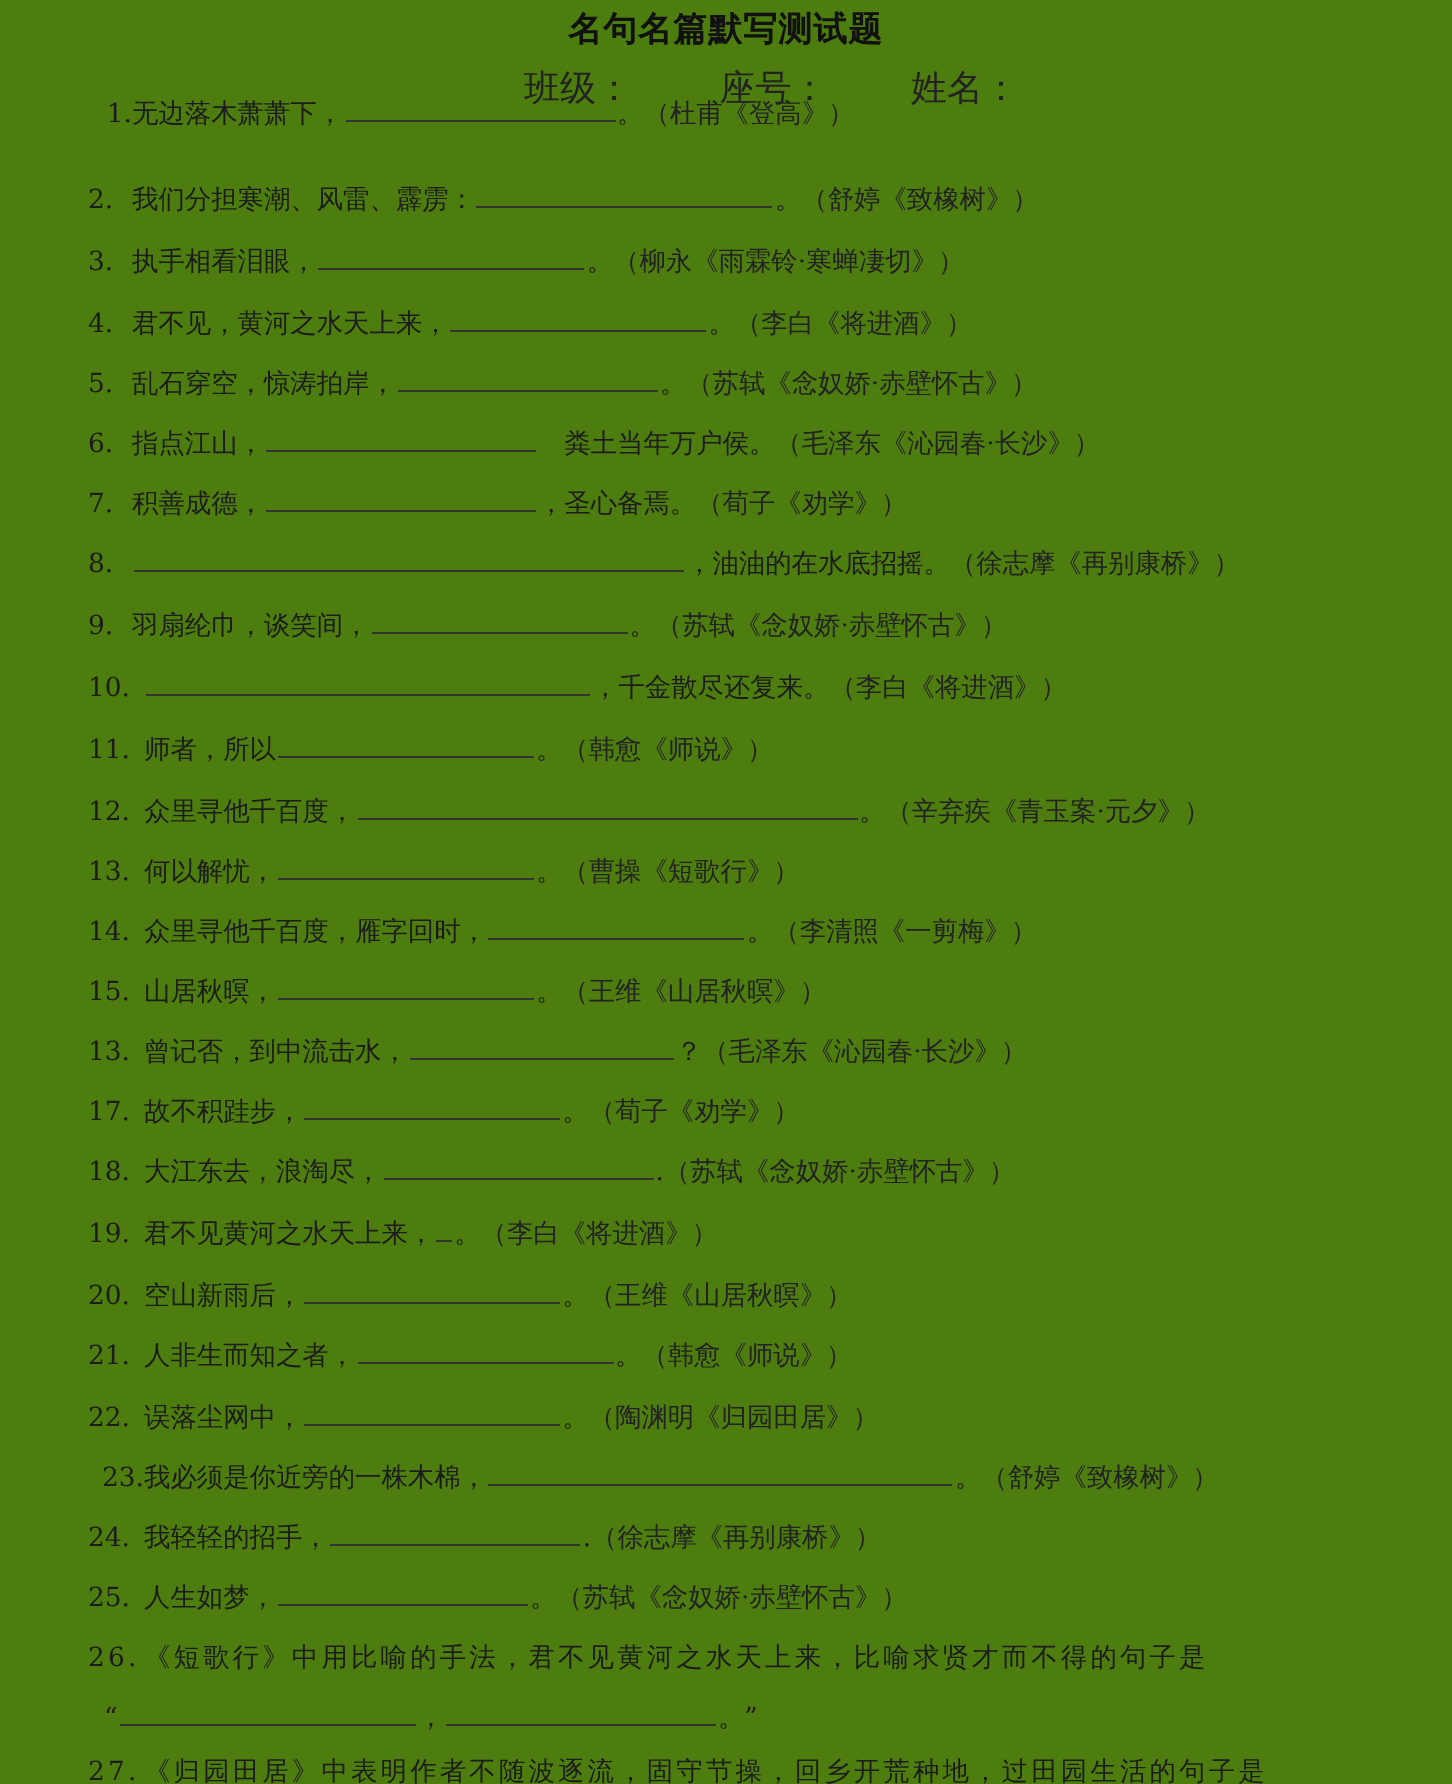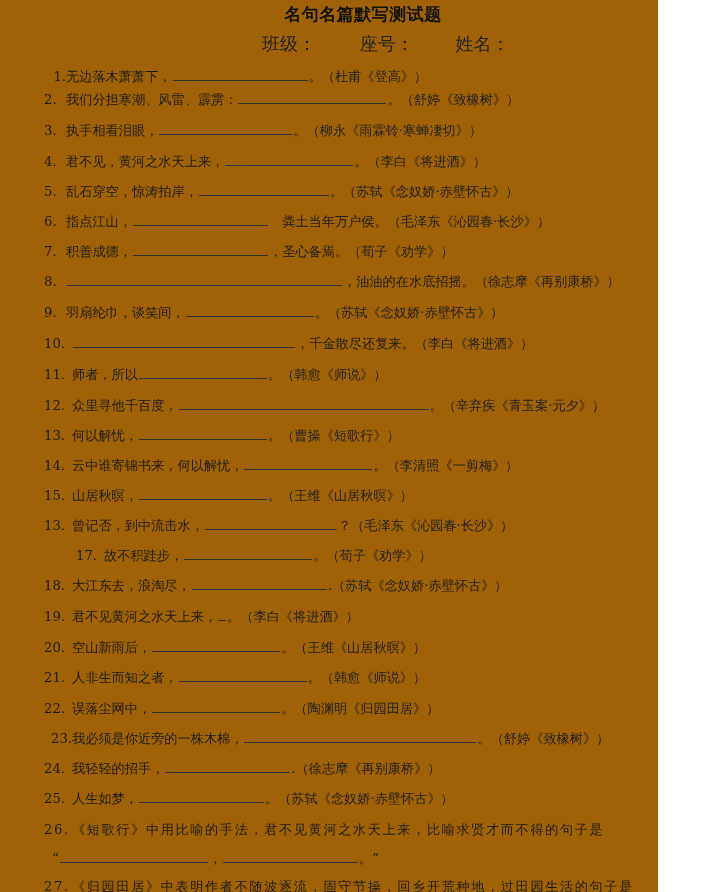--- a/index.html
+++ b/index.html
@@ -1,21 +1,21 @@
 <!DOCTYPE html>
 <html><head>
 <meta charset="utf-8">
 <style>
   html, body { margin: 0; padding: 0; background: #ffffff; }
   body {
     width: 726px; height: 892px; overflow: hidden; position: relative;
     font-family: "DejaVu Serif", "Liberation Serif", serif;
     color: #1a1a1a;
   }
-  .page { position: absolute; left: 0; top: 0; width: 658px; height: 892px; background: #a16207; }
+  .page { position: absolute; left: 0; top: 0; width: 726px; height: 892px; background: #4d7c0f; }
   .title {
     position: absolute; top: 3px; left: 0; width: 726px; text-align: center;
     font-family: "DejaVu Sans", "Liberation Sans", sans-serif;
     font-weight: bold; font-size: 17px; letter-spacing: 0.5px; color: #111;
   }
   .info {
     position: absolute; top: 32px; left: 262px;
     font-size: 18px; color: #222;
   }
   .info span { display: inline-block; }
@@ -38,37 +38,37 @@
 
 <div class="page">
   <div class="title">名句名篇默写测试题</div>
   <div class="info">
     <span class="f1">班级：</span>
     <span class="f2">座号：</span>
     <span>姓名：</span>
   </div>
 
   <div id="qlist">
-      <div class="q" style="top: 68px; text-align: right;"><span class="num">1.</span><span>无边落木萧萧下，</span><span class="blank" style="width:135px"></span><span>。</span><span class="src">（杜甫《登高》）</span></div>
+      <div class="q" style="top: 48px; text-align: right;"><span class="num">1.</span><span>无边落木萧萧下，</span><span class="blank" style="width:135px"></span><span>。</span><span class="src">（杜甫《登高》）</span></div>
       <div class="q" style="top: 91px;"><span class="num">2.</span><span>我们分担寒潮、风雷、霹雳：</span><span class="blank" style="width:148px"></span><span>。</span><span class="src">（舒婷《致橡树》）</span></div>
       <div class="q" style="top: 122px;"><span class="num">3.</span><span>执手相看泪眼，</span><span class="blank" style="width:133px"></span><span>。</span><span class="src">（柳永《雨霖铃·寒蝉凄切》）</span></div>
       <div class="q" style="top: 153px;"><span class="num">4.</span><span>君不见，黄河之水天上来，</span><span class="blank" style="width:128px"></span><span>。</span><span class="src">（李白《将进酒》）</span></div>
       <div class="q" style="top: 183px;"><span class="num">5.</span><span>乱石穿空，惊涛拍岸，</span><span class="blank" style="width:130px"></span><span>。</span><span class="src">（苏轼《念奴娇·赤壁怀古》）</span></div>
       <div class="q" style="top: 213px;"><span class="num">6.</span><span>指点江山，</span><span class="blank" style="width:135px"></span><span>　粪土当年万户侯。</span><span class="src">（毛泽东《沁园春·长沙》）</span></div>
       <div class="q" style="top: 243px;"><span class="num">7.</span><span>积善成德，</span><span class="blank" style="width:135px"></span><span>，圣心备焉。</span><span class="src">（荀子《劝学》）</span></div>
       <div class="q" style="top: 273px;"><span class="num">8.</span><span></span><span class="blank" style="width:275px"></span><span>，油油的在水底招摇。</span><span class="src">（徐志摩《再别康桥》）</span></div>
       <div class="q" style="top: 304px;"><span class="num">9.</span><span>羽扇纶巾，谈笑间，</span><span class="blank" style="width:128px"></span><span>。</span><span class="src">（苏轼《念奴娇·赤壁怀古》）</span></div>
       <div class="q" style="top: 335px;"><span class="num w2">10.</span><span></span><span class="blank" style="width:222px"></span><span>，千金散尽还复来。</span><span class="src">（李白《将进酒》）</span></div>
       <div class="q" style="top: 366px;"><span class="num w2">11.</span><span>师者，所以</span><span class="blank" style="width:128px"></span><span>。</span><span class="src">（韩愈《师说》）</span></div>
       <div class="q" style="top: 397px;"><span class="num w2">12.</span><span>众里寻他千百度，</span><span class="blank" style="width:250px"></span><span>。</span><span class="src">（辛弃疾《青玉案·元夕》）</span></div>
       <div class="q" style="top: 427px;"><span class="num w2">13.</span><span>何以解忧，</span><span class="blank" style="width:128px"></span><span>。</span><span class="src">（曹操《短歌行》）</span></div>
-      <div class="q" style="top: 457px;"><span class="num w2">14.</span><span>云中谁寄锦书来，何以解忧，</span><span class="blank" style="width:128px"></span><span>。</span><span class="src">（李清照《一剪梅》）</span></div>
+      <div class="q" style="top: 457px;"><span class="num w2">14.</span><span>众里寻他千百度，雁字回时，</span><span class="blank" style="width:128px"></span><span>。</span><span class="src">（李清照《一剪梅》）</span></div>
       <div class="q" style="top: 487px;"><span class="num w2">15.</span><span>山居秋暝，</span><span class="blank" style="width:128px"></span><span>。</span><span class="src">（王维《山居秋暝》）</span></div>
       <div class="q" style="top: 517px;"><span class="num w2">13.</span><span>曾记否，到中流击水，</span><span class="blank" style="width:132px"></span><span>？</span><span class="src">（毛泽东《沁园春·长沙》）</span></div>
-      <div class="q" style="top: 547px; margin-left: 32px;"><span class="num w2">17.</span><span>故不积跬步，</span><span class="blank" style="width:128px"></span><span>。</span><span class="src">（荀子《劝学》）</span></div>
+      <div class="q" style="top: 547px;"><span class="num w2">17.</span><span>故不积跬步，</span><span class="blank" style="width:128px"></span><span>。</span><span class="src">（荀子《劝学》）</span></div>
       <div class="q" style="top: 577px;"><span class="num w2">18.</span><span>大江东去，浪淘尽，</span><span class="blank" style="width:135px"></span><span>.</span><span class="src">（苏轼《念奴娇·赤壁怀古》）</span></div>
       <div class="q" style="top: 608px;"><span class="num w2">19.</span><span>君不见黄河之水天上来，</span><span class="blank" style="width:8px"></span><span>。</span><span class="src">（李白《将进酒》）</span></div>
       <div class="q" style="top: 639px;"><span class="num w2">20.</span><span>空山新雨后，</span><span class="blank" style="width:128px"></span><span>。</span><span class="src">（王维《山居秋暝》）</span></div>
       <div class="q" style="top: 669px;"><span class="num w2">21.</span><span>人非生而知之者，</span><span class="blank" style="width:128px"></span><span>。</span><span class="src">（韩愈《师说》）</span></div>
       <div class="q" style="top: 700px;"><span class="num w2">22.</span><span>误落尘网中，</span><span class="blank" style="width:128px"></span><span>。</span><span class="src">（陶渊明《归园田居》）</span></div>
       <div class="q" style="top: 730px; text-align: right;"><span class="num w2">23.</span><span>我必须是你近旁的一株木棉，</span><span class="blank" style="width:232px"></span><span>。</span><span class="src">（舒婷《致橡树》）</span></div>
       <div class="q" style="top: 760px;"><span class="num w2">24.</span><span>我轻轻的招手，</span><span class="blank" style="width:125px"></span><span>.</span><span class="src">（徐志摩《再别康桥》）</span></div>
       <div class="q" style="top: 790px;"><span class="num w2">25.</span><span>人生如梦，</span><span class="blank" style="width:125px"></span><span>。</span><span class="src">（苏轼《念奴娇·赤壁怀古》）</span></div>
     </div>
 

